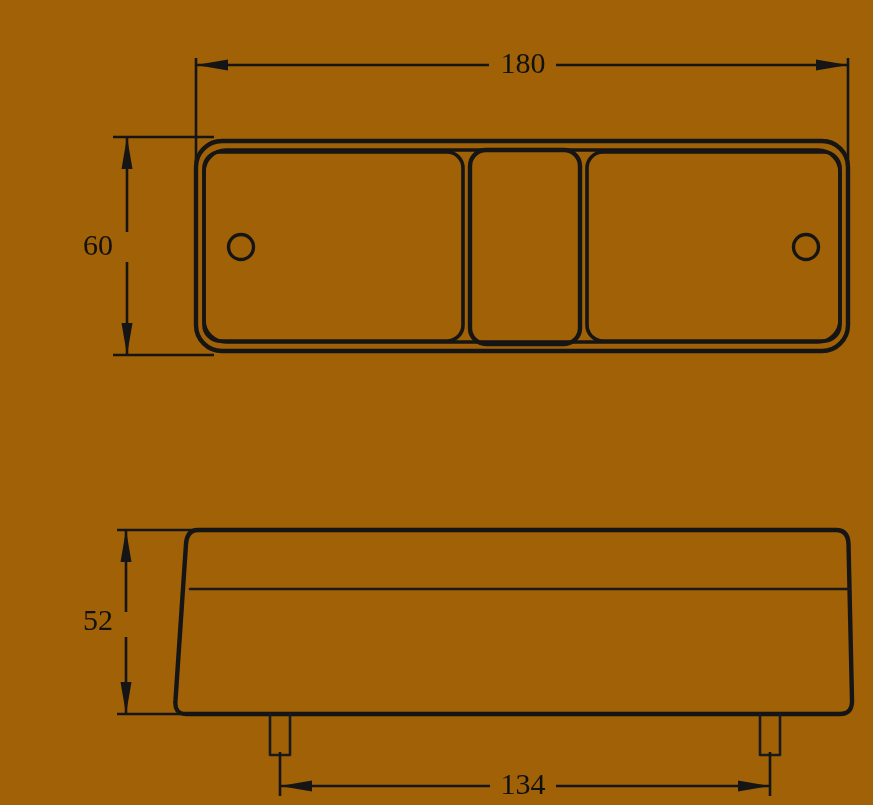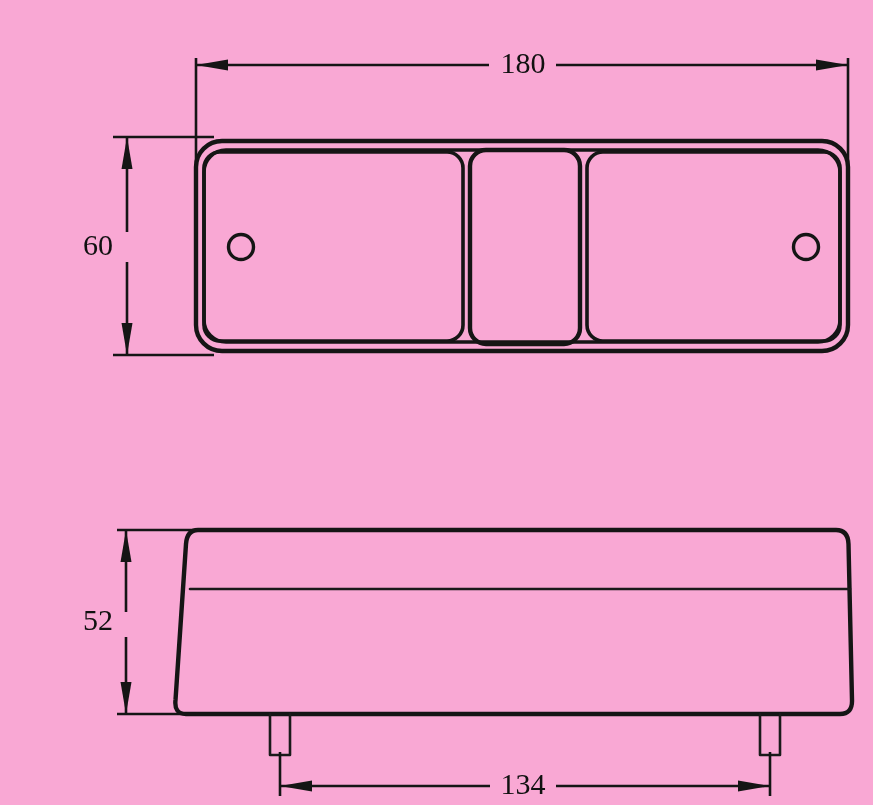--- a/index.html
+++ b/index.html
@@ -8,21 +8,21 @@
     padding: 0;
     background: #ffffff;
   }
   body {
     font-family: "Liberation Serif", serif;
   }
   #drawing-root {
     position: relative;
     width: 873px;
     height: 805px;
-    background: #f9a8d4;
+    background: #a16207;
     overflow: hidden;
   }
   #drawing-svg {
     display: block;
     width: 873px;
     height: 805px;
   }
   .dim-text {
     font-family: "Liberation Serif", serif;
     font-size: 30px;

